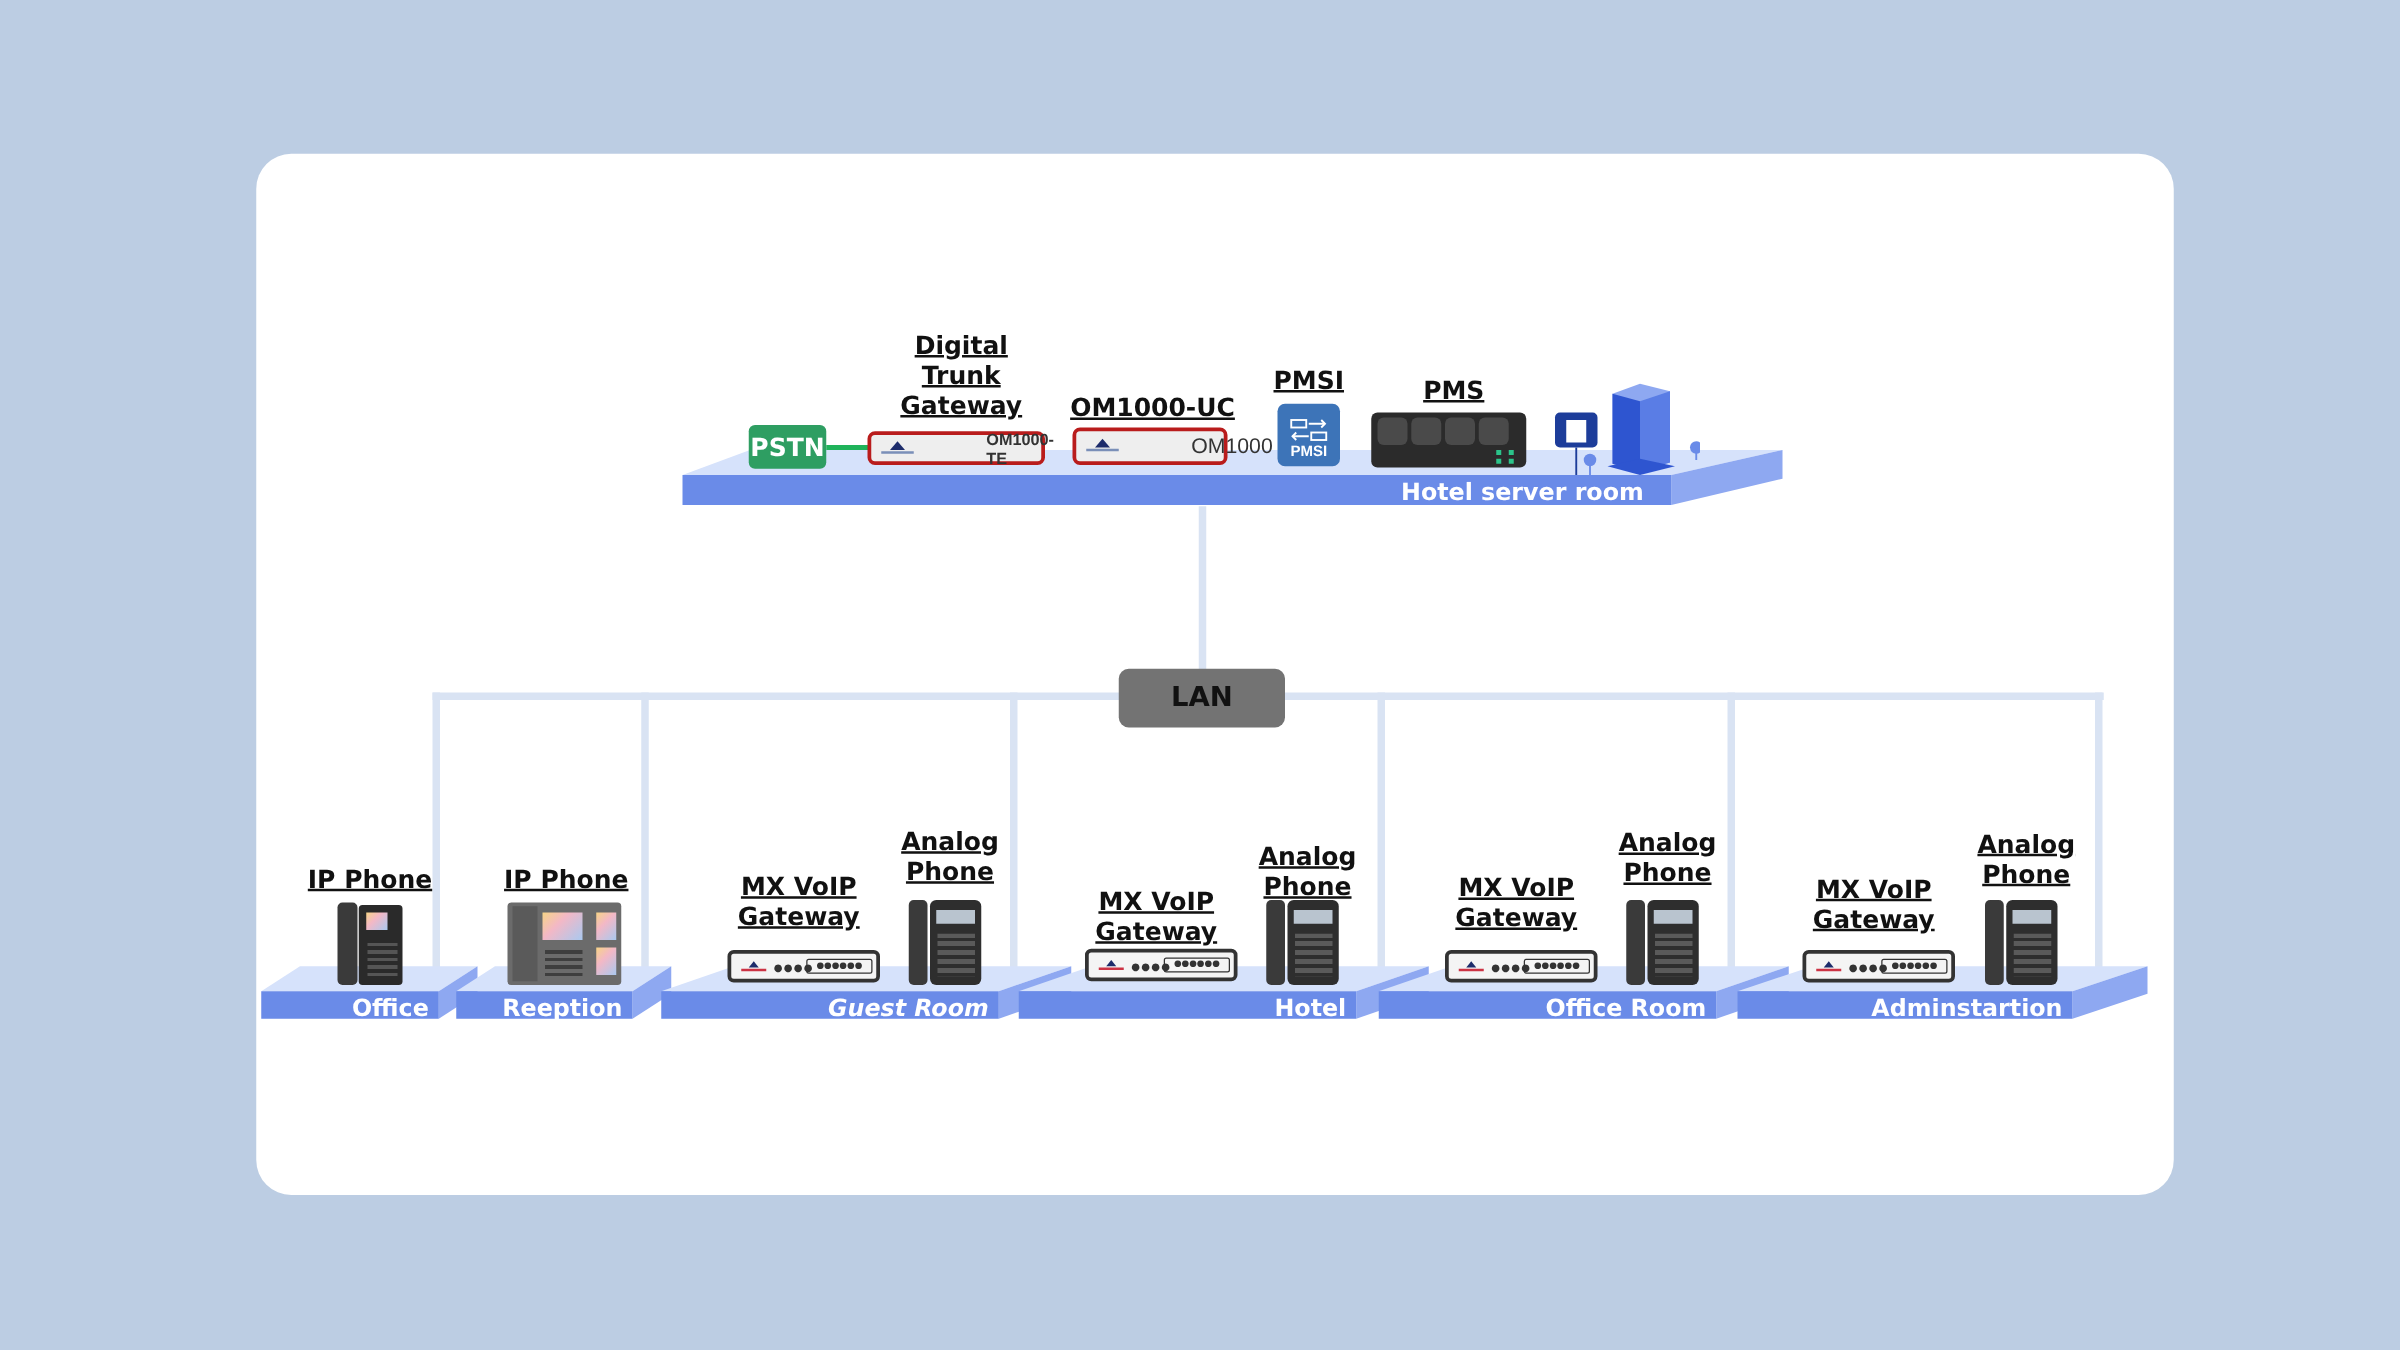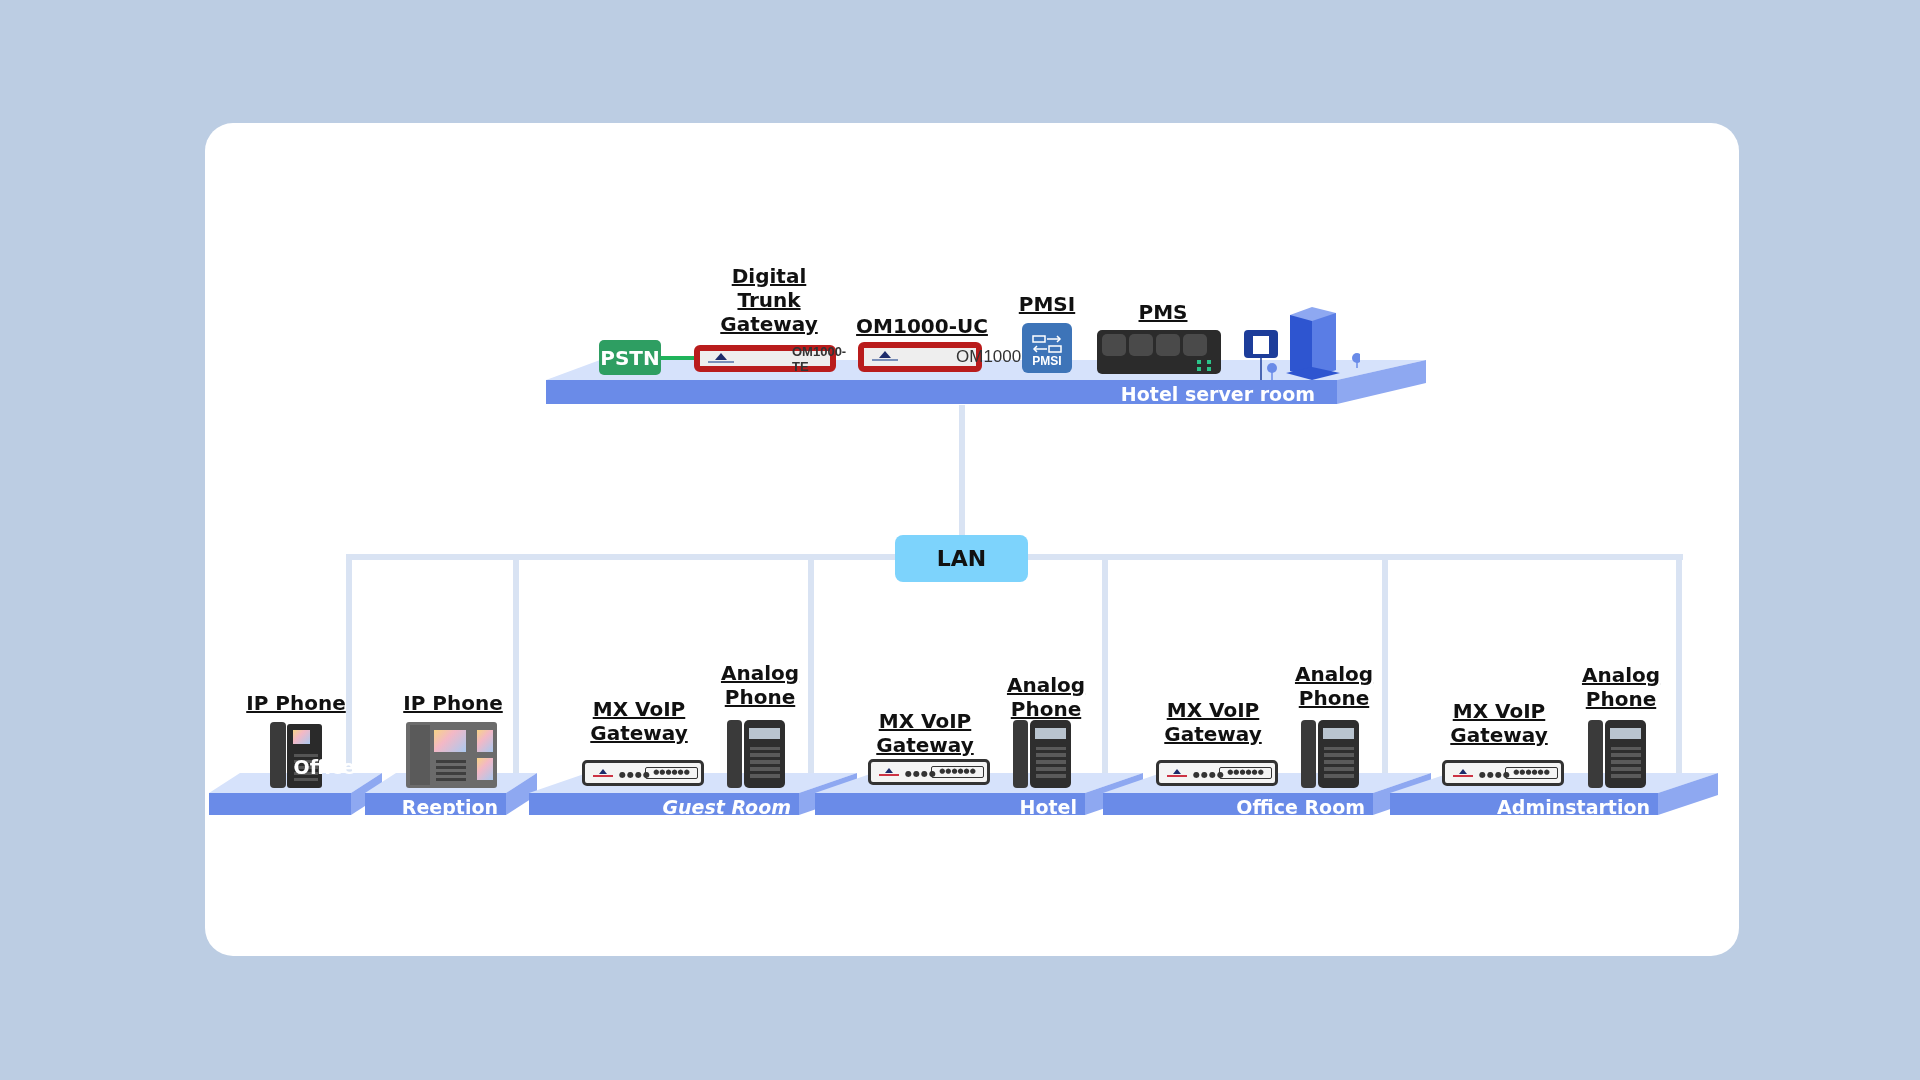--- a/index.html
+++ b/index.html
@@ -18,32 +18,32 @@
     font-size: 20px; line-height: 24px; white-space: pre-line;
     transform: translateX(-50%);
     text-decoration: underline;
   }
   .plat-label {
     position: absolute; color: #ffffff; font-weight: bold; font-size: 19px;
     line-height: 22px; text-align: right; white-space: nowrap;
   }
   .lan-box {
     position: absolute; left: 895px; top: 535px; width: 133px; height: 47px;
-    background: #7dd3fc; border-radius: 8px;
+    background: #737373; border-radius: 8px;
     display: flex; align-items: center; justify-content: center;
     font-weight: bold; font-size: 22px; color: #111;
   }
   .pstn {
     position: absolute; left: 599px; top: 340px; width: 62px; height: 35px;
     background: #2e9e62; border-radius: 5px; color: #fff; font-weight: bold;
     font-size: 20px; display: flex; align-items: center; justify-content: center;
   }
   .pstn-link { position: absolute; left: 661px; top: 356px; width: 34px; height: 4px; background: #1fb35a; }
   .rack {
-    position: absolute; height: 27px; background: #eeeeee; border: 6px solid #b91c1c;
+    position: absolute; height: 27px; background: #eeeeee; border: 3px solid #b91c1c;
     border-radius: 6px; display: flex; align-items: center; box-sizing: border-box;
     padding-left: 8px; font-family: "Liberation Sans", sans-serif; font-weight: bold; color: #333; gap: 36px;
   }
   .rack .logo { width: 26px; height: 12px; position: relative; margin-right: 6px; }
   .rack .logo::before {
     content: ""; position: absolute; left: 7px; top: 0; border-left: 6px solid transparent;
     border-right: 6px solid transparent; border-bottom: 7px solid #1d2c6b;
   }
   .rack .logo::after {
     content: ""; position: absolute; left: 0; top: 8px; width: 26px; height: 2px; background: #7a8fb8;
@@ -276,18 +276,18 @@
     <div class="lbl" style="left: 1621px; top: 663px;">Analog
 Phone</div>
     <div class="aphone" style="left: 1588px; top: 720px;">
       <div class="hs"></div>
       <div class="body"></div>
       <div class="scr"></div>
       <div class="keys"></div>
     </div>
   </div>
 
-<div class="plat-label" style="left: 209px; width: 134px; top: 756px; padding-left: 12px;">Office</div>
+<div class="plat-label" style="left: 209px; width: 134px; top: 796px;">Office</div>
 <div class="plat-label" style="left: 365px; width: 133px; top: 796px;">Reeption</div>
 <div class="plat-label" style="left: 529px; width: 262px; top: 796px; font-style: italic;">Guest Room</div>
 <div class="plat-label" style="left: 815px; width: 262px; top: 796px;">Hotel</div>
 <div class="plat-label" style="left: 1103px; width: 262px; top: 796px;">Office Room</div>
 <div class="plat-label" style="left: 1390px; width: 260px; top: 796px;">Adminstartion</div>
 
 </body></html>

